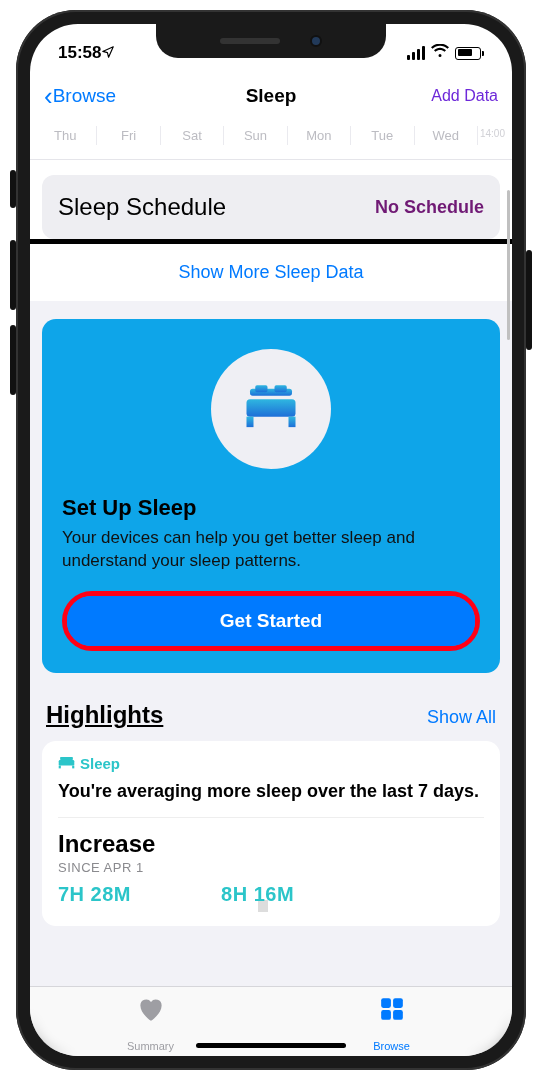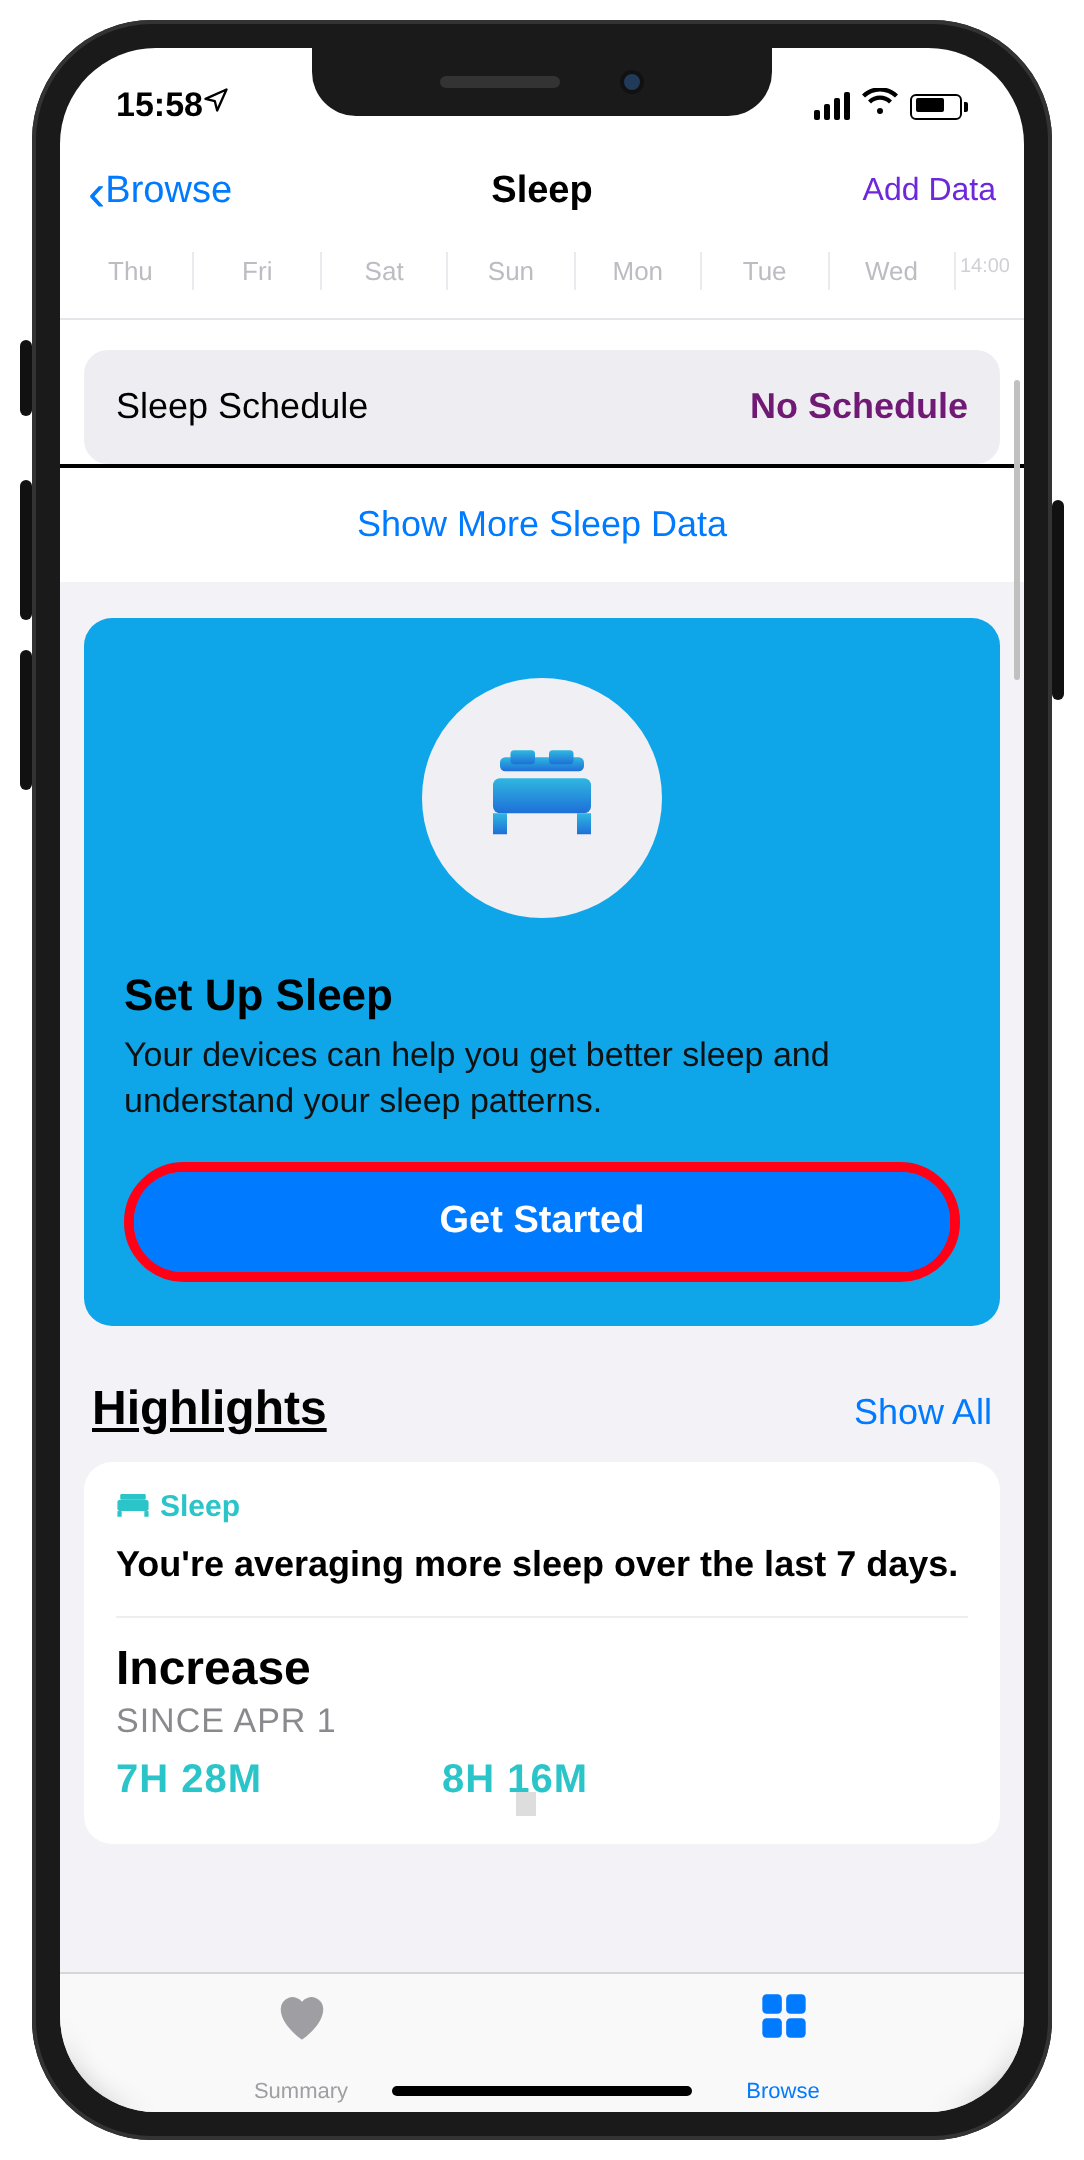--- a/index.html
+++ b/index.html
@@ -56,21 +56,21 @@
   
   .status-bar {
     height: 48px;
     display: flex;
     justify-content: space-between;
     align-items: center;
     padding: 10px 28px 0 28px;
     font-size: 17px;
     font-weight: 600;
   }
-  .status-left { display: flex; gap: 0; }
+  .status-left { display: flex; align-items: center; gap: 0; }
   .status-right { display: flex; align-items: center; gap: 6px; }
   .loc-icon { font-size: 14px; display:inline-block; transform: rotate(0deg);}
   .signal { display: flex; align-items: flex-end; gap: 2px; }
   .signal span { width: 3px; background: #000; border-radius: 1px; }
   .signal span:nth-child(1){height:5px;} .signal span:nth-child(2){height:8px;}
   .signal span:nth-child(3){height:11px;} .signal span:nth-child(4){height:14px;}
   .wifi-icon svg { width: 18px; height: 14px; }
   .battery { display: flex; align-items: center; }
   .battery-body { width: 26px; height: 13px; border: 1.5px solid #000; border-radius: 3px; position: relative; }
   .battery-fill { position: absolute; left: 1.5px; top: 1.5px; height: 7px; width: 14px; background: #000; border-radius: 1px; }
@@ -117,29 +117,29 @@
   
   .schedule-card {
     margin: 14px 12px;
     background: #eeeef2;
     border-radius: 12px;
     padding: 18px 16px;
     display: flex;
     justify-content: space-between;
     align-items: center;
   }
-  .sched-label { font-size: 18px; color: #000; }
+  .sched-label { font-size: 24px; color: #000; }
   .sched-value { font-size: 18px; font-weight: 600; color: #701a75; }
   .show-more {
     text-align: center;
     padding: 8px 0 18px 0;
     background: #fff;
     color: #007aff;
     font-size: 18px;
-    border-top:2px solid #000000;
+    border-top:5px solid #000000;
     margin-top:-14px;
     padding-top:18px;
   }
   
   .setup-card {
     margin: 18px 12px;
     background: #0ea5e9;
     border-radius: 14px;
     padding: 30px 20px 22px 20px;
   }
@@ -176,21 +176,21 @@
   .highlight-card {
     margin: 0 12px;
     background: #fff;
     border-radius: 14px;
     padding: 14px 16px;
   }
   .hc-category { display: flex; align-items: center; gap: 5px; color: #2bc5c9; font-size: 15px; font-weight:600; margin-bottom:8px;}
   .hc-category svg { width: 17px; height: 14px; }
   .hc-summary { font-size: 18px; font-weight: 700; color: #000; line-height:1.3; padding-bottom:14px; border-bottom:1px solid #eee; }
   .hc-metric-title { font-size: 24px; font-weight: 700; margin-top: 12px; }
-  .hc-since { font-size: 17px; color: #8a8a8e; letter-spacing: 0.5px; margin-top:2px;}
+  .hc-since { font-size: 13px; color: #8a8a8e; letter-spacing: 0.5px; margin-top:2px;}
   .hc-values { display: flex; gap: 90px; margin-top: 8px; }
   .hc-val { color: #2bc5c9; font-size: 20px; font-weight: 700; letter-spacing: 0.5px; }
   .tiny-bar { width:10px; height:12px; background:#ddd; margin-left:200px; margin-top:-6px;}
   
   .tab-bar {
     height: 70px;
     background: #f8f8f8cc;
     border-top: 1px solid #d6d6da;
     display: flex;
     backdrop-filter: blur(6px);

